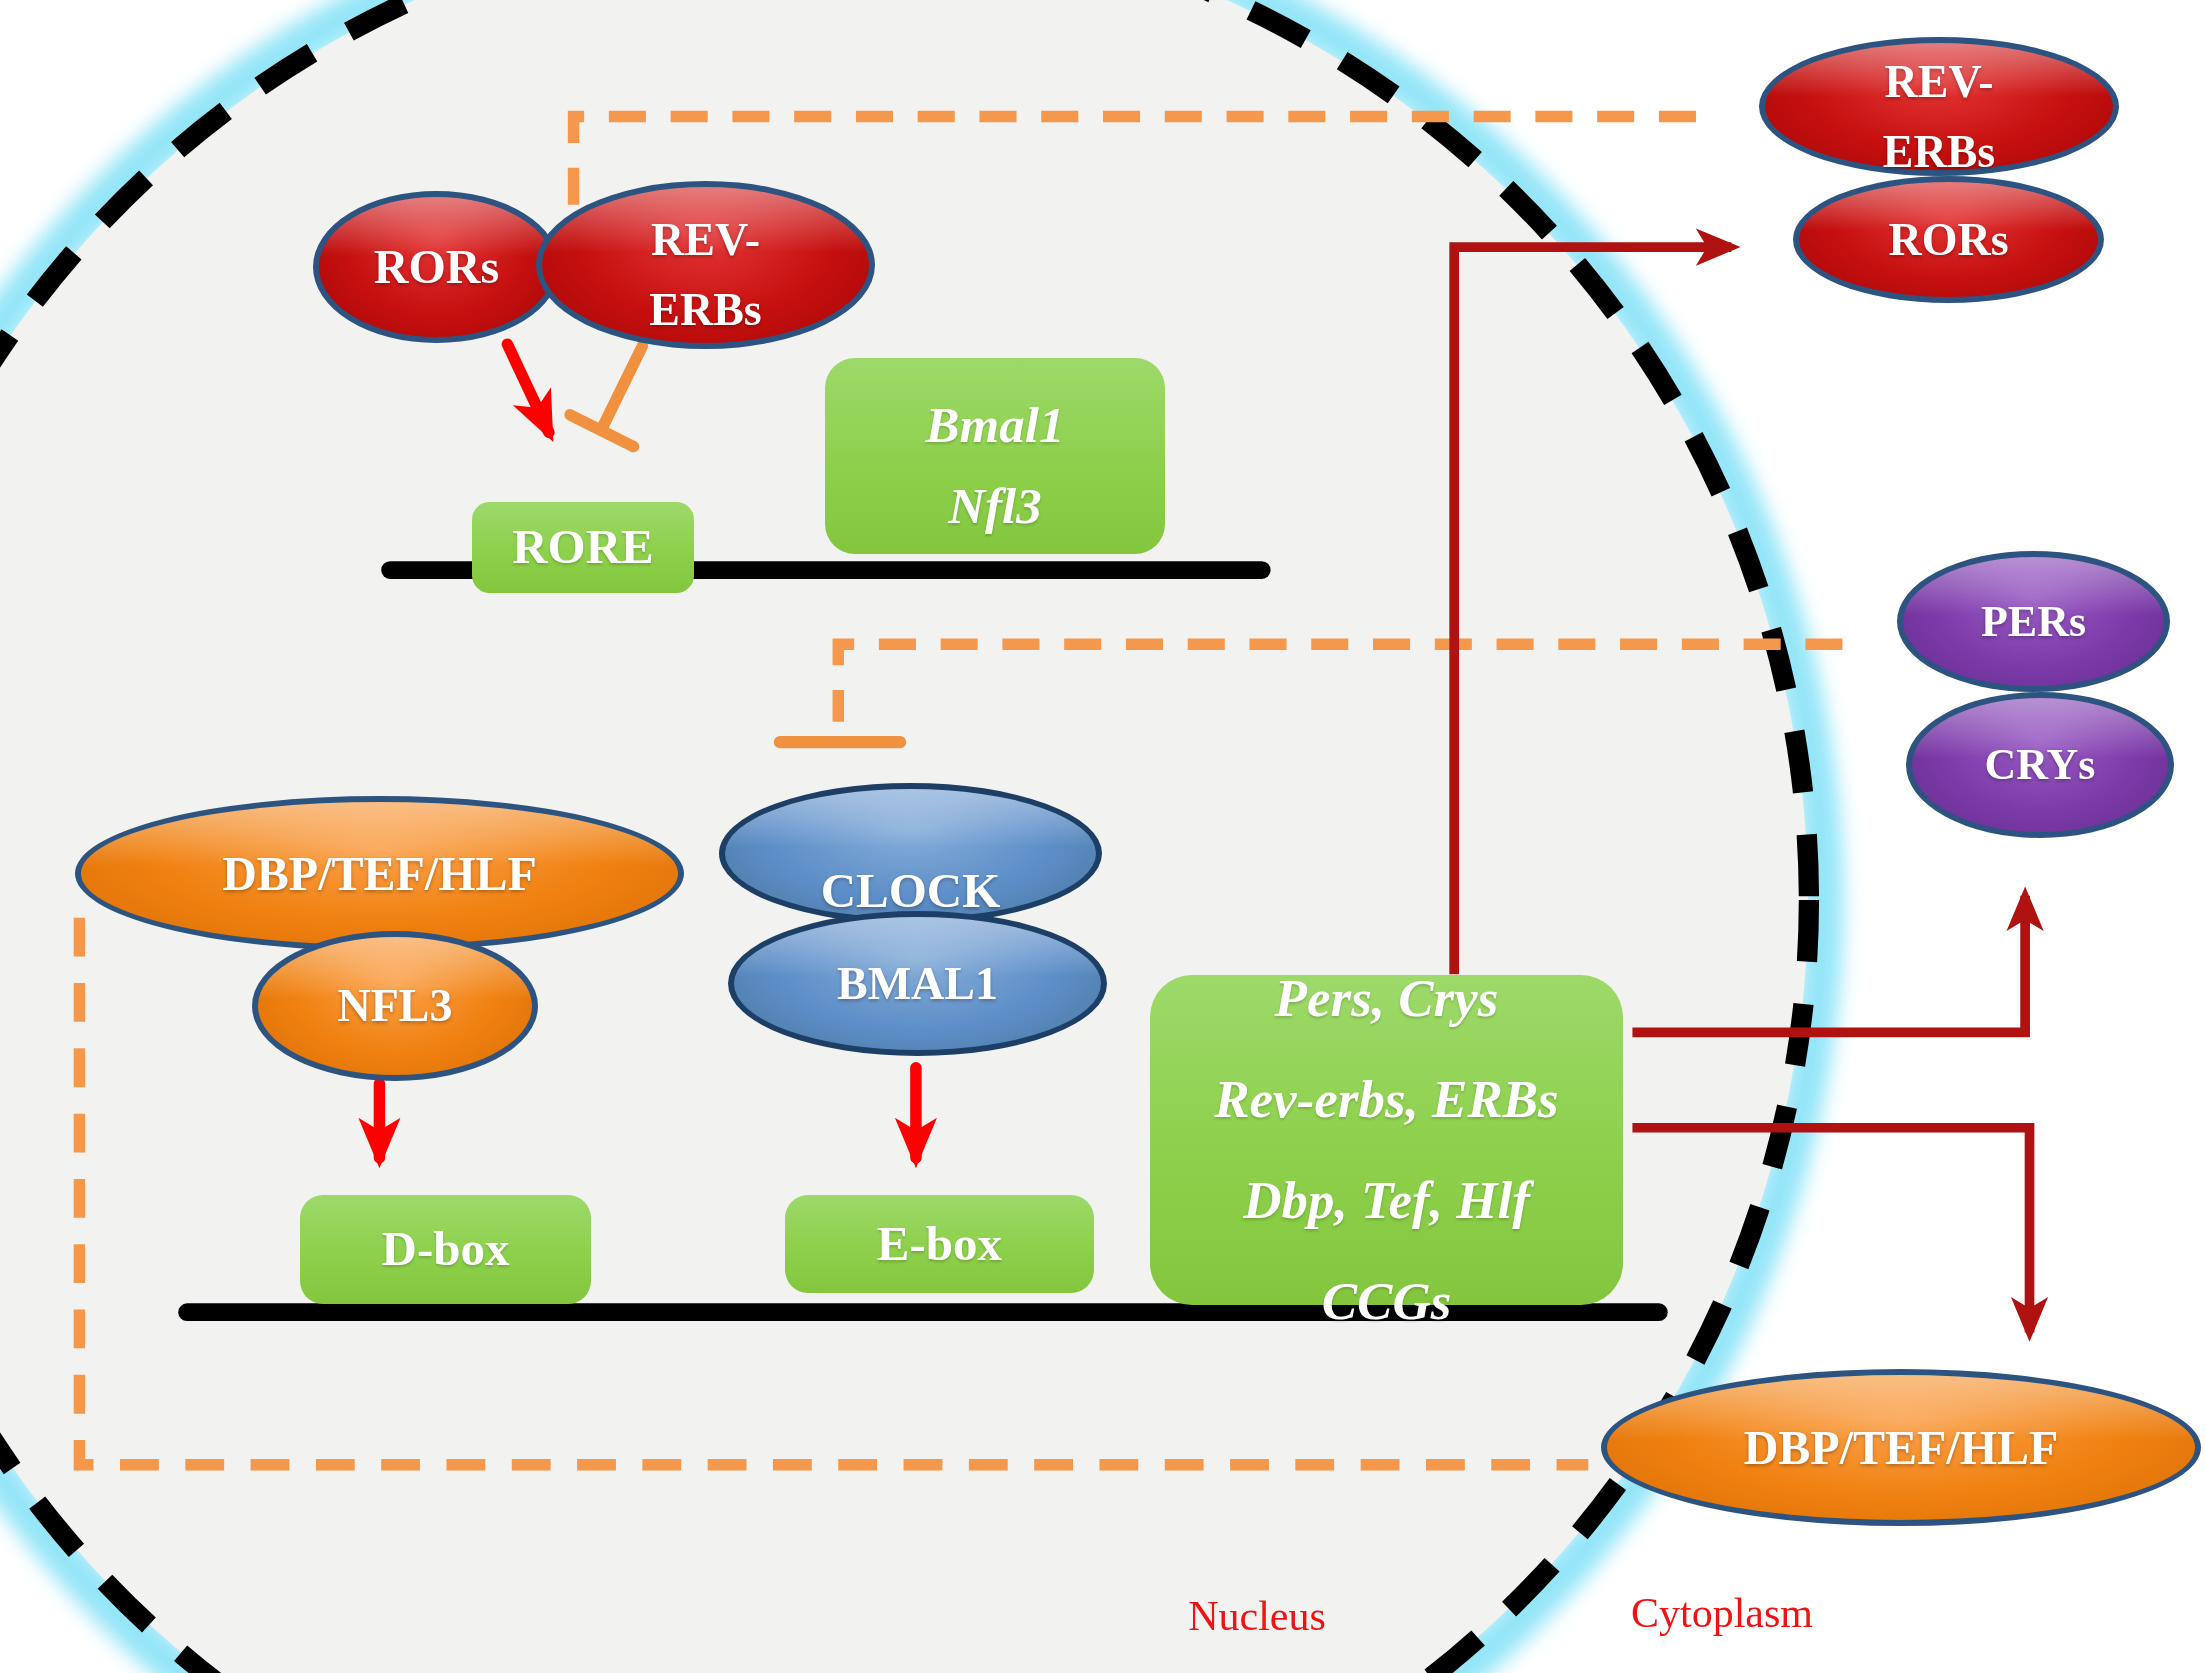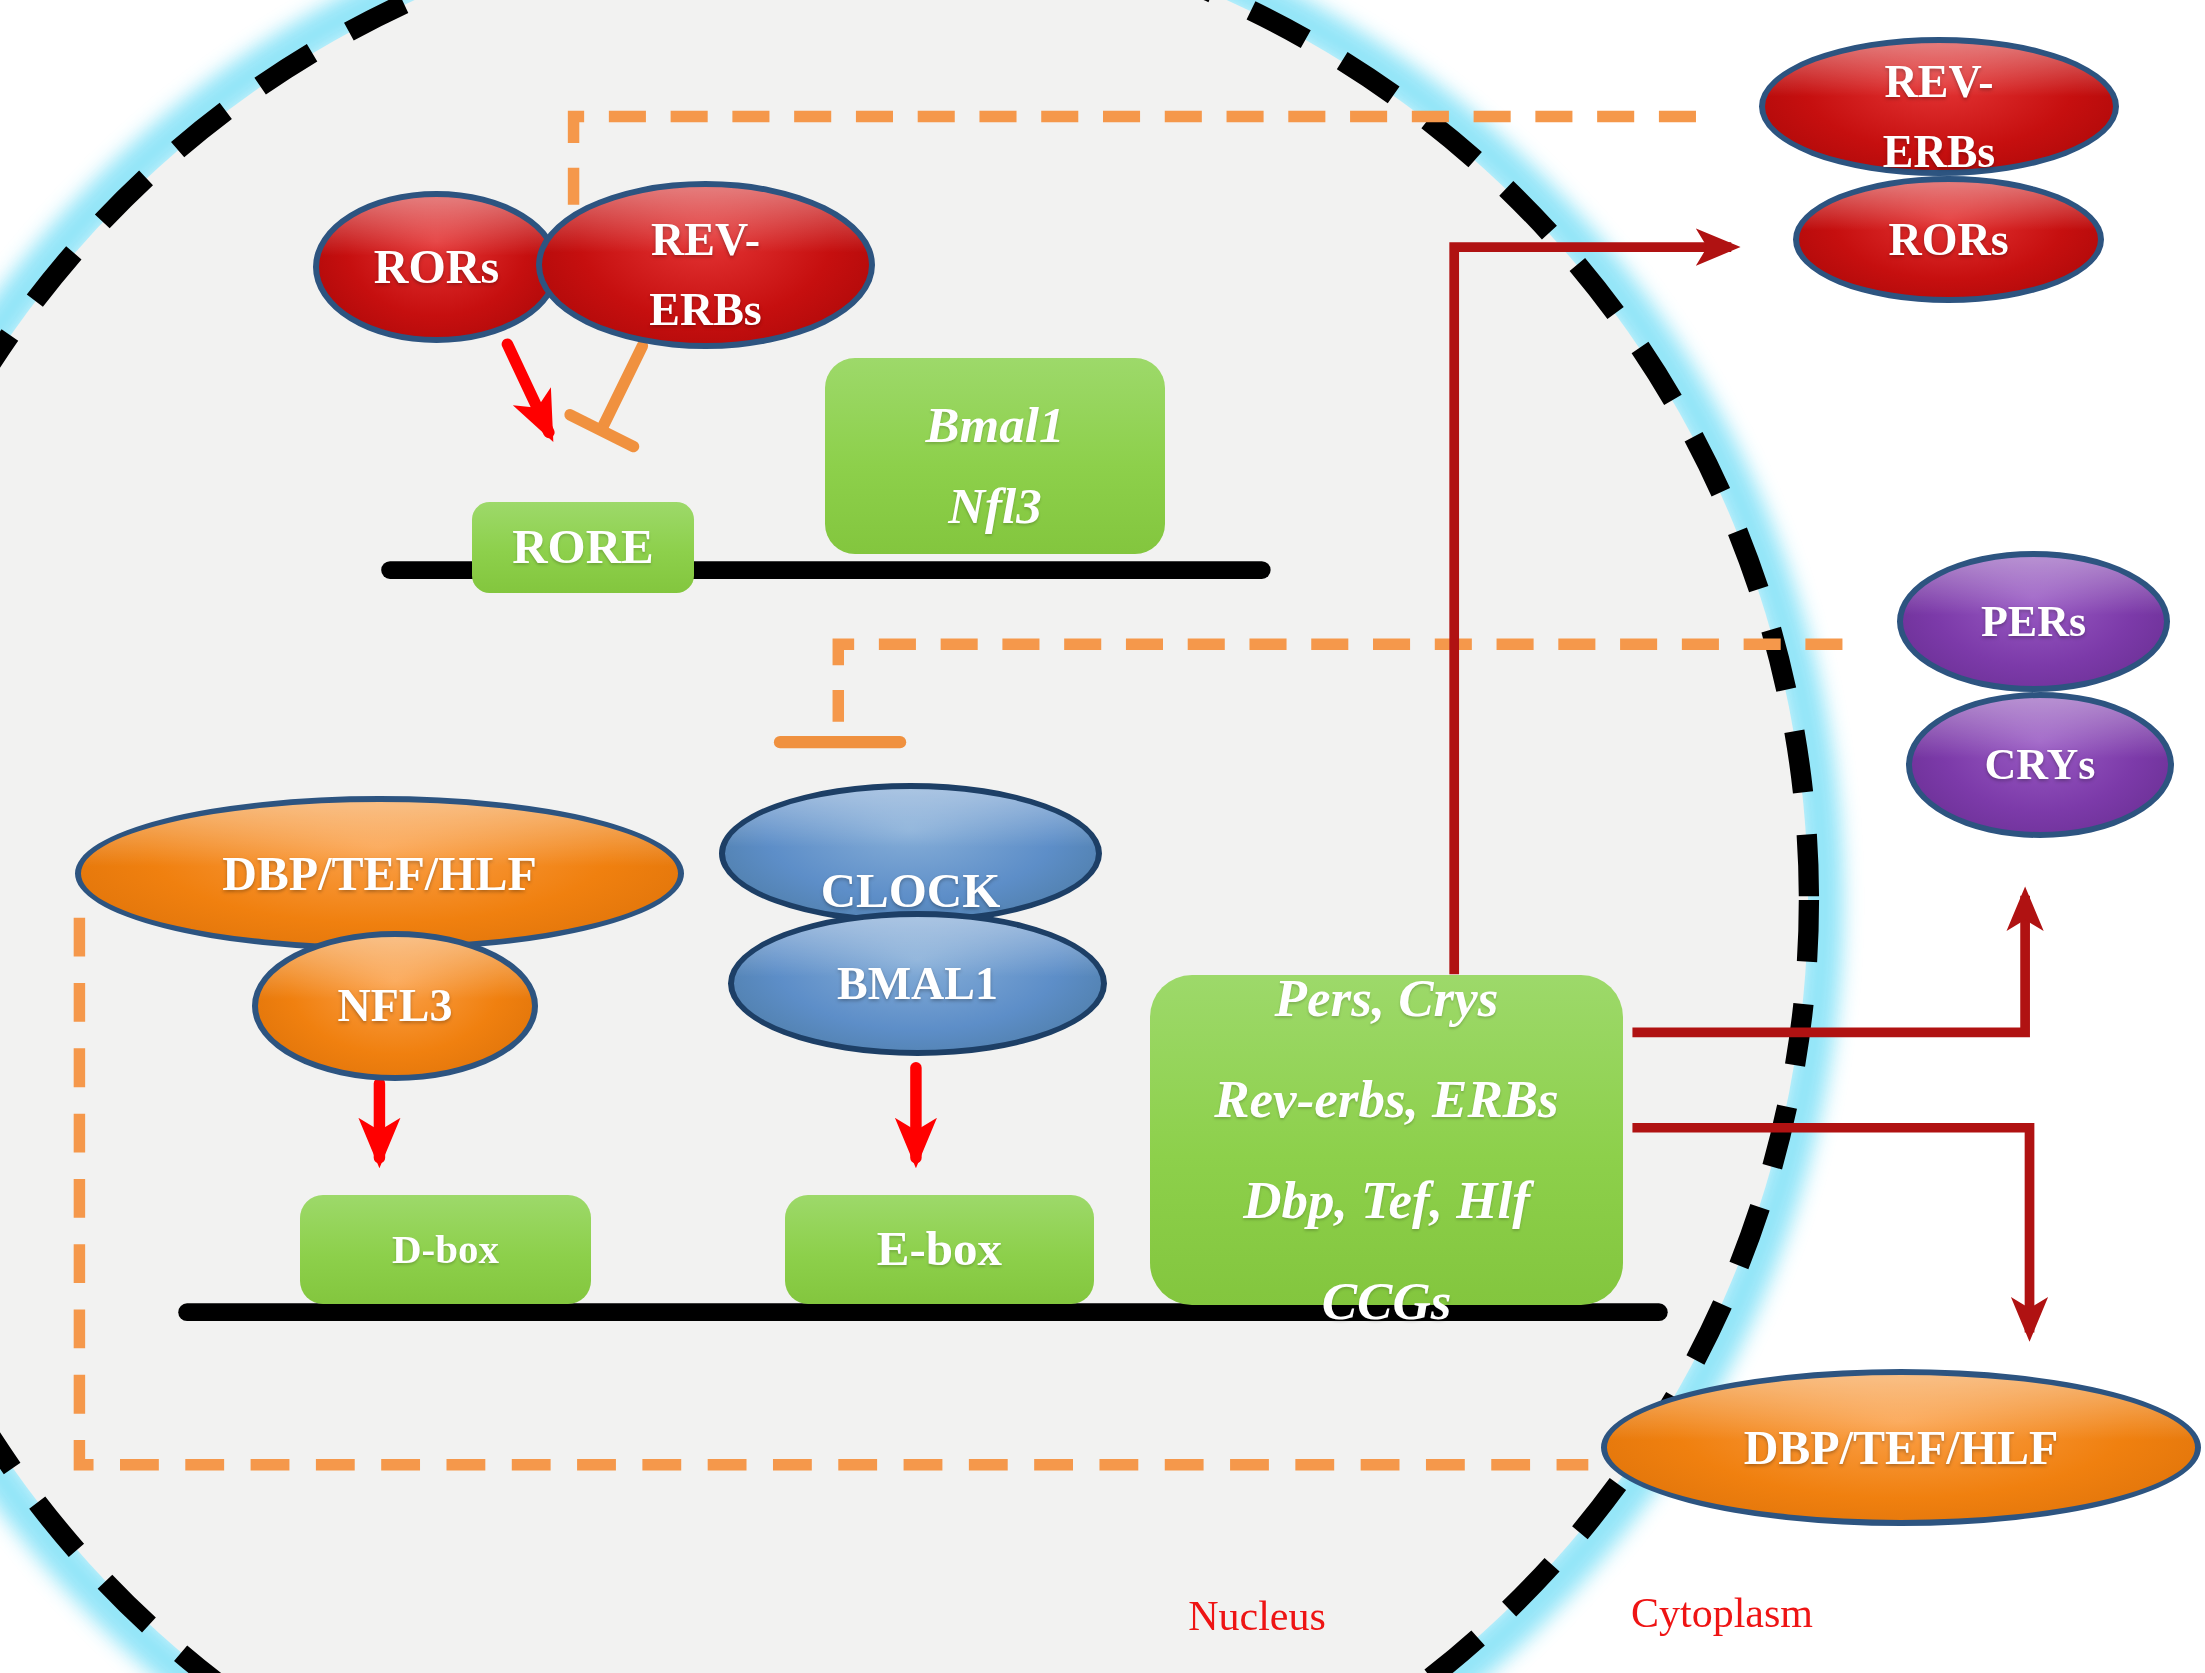--- a/index.html
+++ b/index.html
@@ -113,31 +113,31 @@
     <span class="l1">Bmal1</span>
     <span class="l2">Nfl3</span>
   </div>
 
   <div class="ellipse orange" style="left:75px;top:796px;width:609px;height:155px;font-size:48px;">
     <span>DBP/TEF/HLF</span>
   </div>
   <div class="ellipse orange" style="left:252px;top:931px;width:286px;height:150px;font-size:46px;">
     <span>NFL3</span>
   </div>
-  <div class="gbox" style="left:300px;top:1195px;width:291px;height:109px;border-radius:23px;font-size:41px;">
+  <div class="gbox" style="left:300px;top:1195px;width:291px;height:109px;border-radius:23px;font-size:49px;">
     <span>D-box</span>
   </div>
 
   <div class="ellipse blue" style="left:719px;top:783px;width:383px;height:141px;font-size:49px;justify-content:flex-end;">
     <span>CLOCK</span>
   </div>
   <div class="ellipse blue" style="left:728px;top:911px;width:379px;height:145px;font-size:46px;">
     <span>BMAL1</span>
   </div>
-  <div class="gbox" style="left:785px;top:1195px;width:309px;height:109px;border-radius:23px;font-size:49px;">
+  <div class="gbox" style="left:785px;top:1195px;width:309px;height:98px;border-radius:23px;font-size:49px;">
     <span>E-box</span>
   </div>
 
   <div class="gbox italic" style="left:1150px;top:975px;width:473px;height:330px;border-radius:42px;font-size:53px;line-height:1.26;gap:14px;">
     <span class="l1">Pers, Crys</span>
     <span class="l1">Rev-erbs, ERBs</span>
     <span class="l1">Dbp, Tef, Hlf</span>
     <span class="l1">CCGs</span>
   </div>
 

